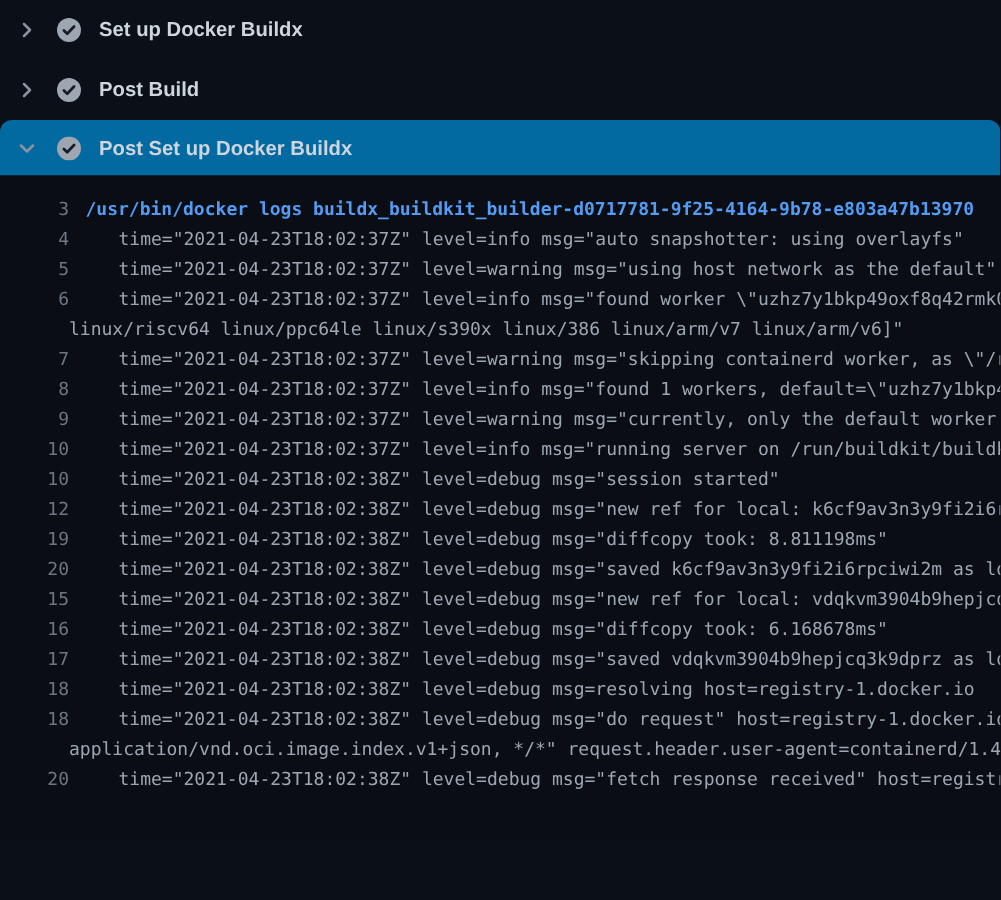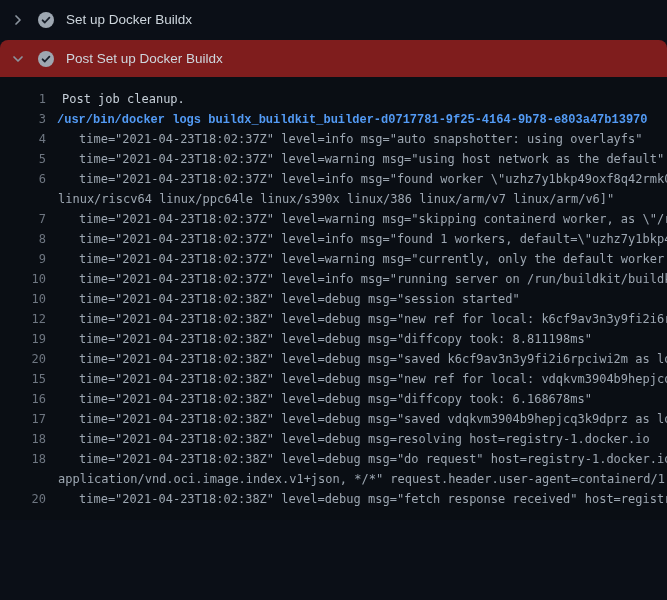--- a/index.html
+++ b/index.html
@@ -8,43 +8,43 @@
     background:#0b0f17;
     font-family:"Liberation Sans", sans-serif;
     -webkit-font-smoothing:antialiased;
   }
   .steps { width:667px; }
   .step-header {
     height:40px; display:flex; align-items:center;
     padding-left:10px; box-sizing:border-box; cursor:pointer;
   }
   .step-header.expanded {
-    height:37px; background:#7f1d1d;
+    height:37px; background:#0369a1;
     border-radius:8px 8px 0 0;
   }
   .chev { width:16px; height:16px; flex:0 0 16px; margin-right:12px; display:flex; align-items:center; justify-content:center; }
   .check { width:16px; height:16px; flex:0 0 16px; margin-right:12px; }
-  .step-label { color:#ced6dd; font-size:13.5px; line-height:16px; }
+  .step-label { color:#ced6dd; font-size:13.5px; line-height:16px;font-weight:bold; }
   .log-area {
     width:667px; height:443px; box-sizing:border-box;
     background:#0a0e14; padding-top:12px; overflow:hidden;
     font-family:"DejaVu Sans Mono","Liberation Mono",monospace;
     font-size:12px; line-height:20px;
   }
   .log-line { white-space:pre; height:20px; overflow:hidden; }
   .ln {
     display:inline-block; width:46px; text-align:right;
     color:#6e7681; cursor:pointer; user-select:none;
   }
   .t-plain  { margin-left:16px; color:#c6cfd8; }
   .toggle   { margin-left:16px; color:#c6cfd8; cursor:pointer; }
   .t-group  { color:#c6cfd8; }
-  .t-cmd    { margin-left:11px; color:#539bf5; font-weight:bold;font-family:Liberation Mono, monospace; }
+  .t-cmd    { margin-left:11px; color:#539bf5; font-weight:bold; }
   .t-log    { margin-left:33px; color:#9da7b2; }
-  .t-wrap   { margin-left:12px;  color:#9da7b2; }
+  .t-wrap   { margin-left:0;  color:#9da7b2; }
 </style>
 </head>
 <body>
 
 <div class="steps">
 
   <div class="step-header">
     <span class="chev">
       <svg width="16" height="16" viewBox="0 0 16 16">
           <path d="M6 4l4 4-4 4" fill="none" stroke="#8b949e" stroke-width="1.7" stroke-linecap="round" stroke-linejoin="round"></path>
@@ -53,40 +53,53 @@
     <span class="check">
       <svg width="16" height="16" viewBox="0 0 16 16">
           <circle cx="8" cy="8" r="8" fill="#9ea7b1"></circle>
           <path d="M4.6 8.3l2.2 2.2 4.6-4.8" fill="none" stroke="#171d28" stroke-width="1.8" stroke-linecap="round" stroke-linejoin="round"></path>
         </svg>
     </span>
     <span class="step-label">Set up Docker Buildx</span>
   </div>
 
 
+  <div class="step-header">
+    <span class="chev">
+      <svg width="16" height="16" viewBox="0 0 16 16">
+          <path d="M6 4l4 4-4 4" fill="none" stroke="#8b949e" stroke-width="1.7" stroke-linecap="round" stroke-linejoin="round"></path>
+        </svg>
+    </span>
+    <span class="check">
+      <svg width="16" height="16" viewBox="0 0 16 16">
+          <circle cx="8" cy="8" r="8" fill="#9ea7b1"></circle>
+          <path d="M4.6 8.3l2.2 2.2 4.6-4.8" fill="none" stroke="#171d28" stroke-width="1.8" stroke-linecap="round" stroke-linejoin="round"></path>
+        </svg>
+    </span>
+    <span class="step-label">Post Build</span>
+  </div>
 
   <div class="step-header expanded">
     <span class="chev">
       <svg width="16" height="16" viewBox="0 0 16 16">
           <path d="M4 6l4 4 4-4" fill="none" stroke="#8b949e" stroke-width="1.7" stroke-linecap="round" stroke-linejoin="round"></path>
         </svg>
     </span>
     <span class="check">
       <svg width="16" height="16" viewBox="0 0 16 16">
           <circle cx="8" cy="8" r="8" fill="#9ea7b1"></circle>
           <path d="M4.6 8.3l2.2 2.2 4.6-4.8" fill="none" stroke="#171d28" stroke-width="1.8" stroke-linecap="round" stroke-linejoin="round"></path>
         </svg>
     </span>
     <span class="step-label">Post Set up Docker Buildx</span>
   </div>
 
 </div>
 
 <div class="log-area">
-    <div class="log-line"><span class="ln">1</span><span class="t-plain">Post job cleanup.</span></div>
     <div class="log-line"><span class="ln">3</span><span class="t-cmd">/usr/bin/docker logs buildx_buildkit_builder-d0717781-9f25-4164-9b78-e803a47b13970</span></div>
     <div class="log-line"><span class="ln">4</span><span class="t-log">time="2021-04-23T18:02:37Z" level=info msg="auto snapshotter: using overlayfs"</span></div>
     <div class="log-line"><span class="ln">5</span><span class="t-log">time="2021-04-23T18:02:37Z" level=warning msg="using host network as the default"</span></div>
     <div class="log-line"><span class="ln">6</span><span class="t-log">time="2021-04-23T18:02:37Z" level=info msg="found worker \"uzhz7y1bkp49oxf8q42rmk0xj</span></div>
     <div class="log-line"><span class="ln"></span><span class="t-wrap">linux/riscv64 linux/ppc64le linux/s390x linux/386 linux/arm/v7 linux/arm/v6]"</span></div>
     <div class="log-line"><span class="ln">7</span><span class="t-log">time="2021-04-23T18:02:37Z" level=warning msg="skipping containerd worker, as \"/run</span></div>
     <div class="log-line"><span class="ln">8</span><span class="t-log">time="2021-04-23T18:02:37Z" level=info msg="found 1 workers, default=\"uzhz7y1bkp49o</span></div>
     <div class="log-line"><span class="ln">9</span><span class="t-log">time="2021-04-23T18:02:37Z" level=warning msg="currently, only the default worker ca</span></div>
     <div class="log-line"><span class="ln">10</span><span class="t-log">time="2021-04-23T18:02:37Z" level=info msg="running server on /run/buildkit/buildkitd</span></div>
     <div class="log-line"><span class="ln">10</span><span class="t-log">time="2021-04-23T18:02:38Z" level=debug msg="session started"</span></div>

